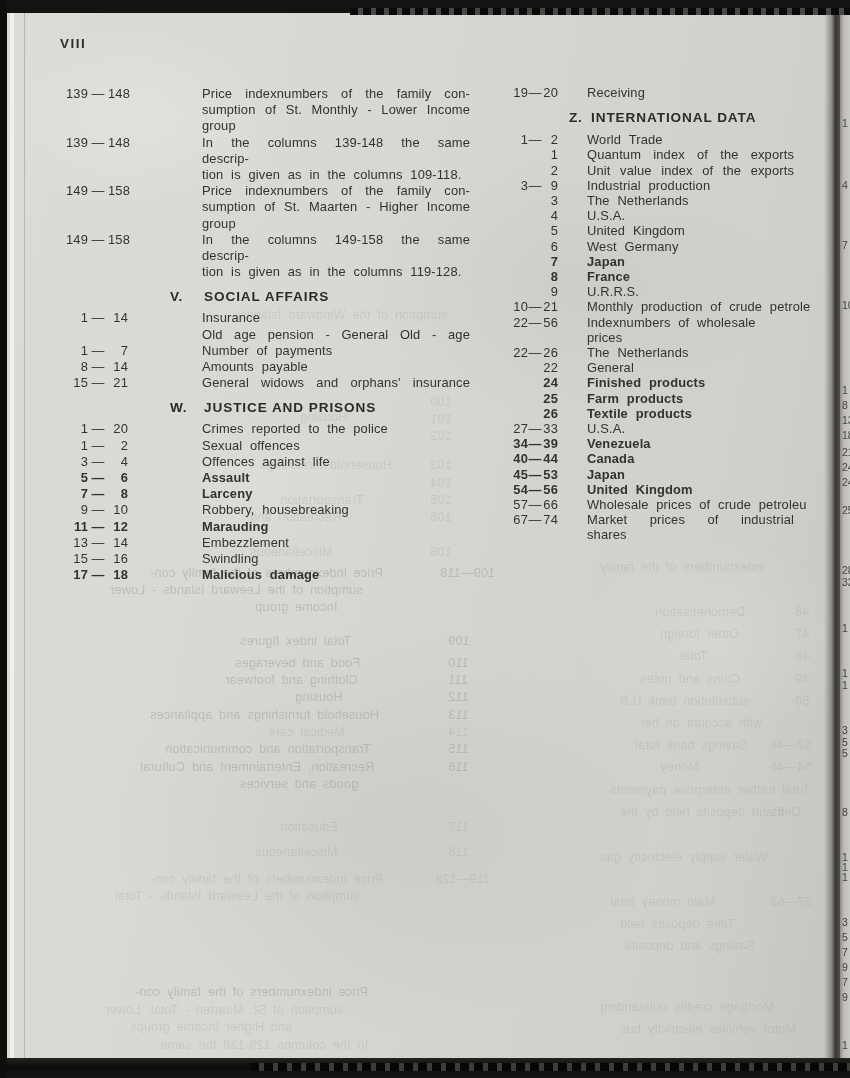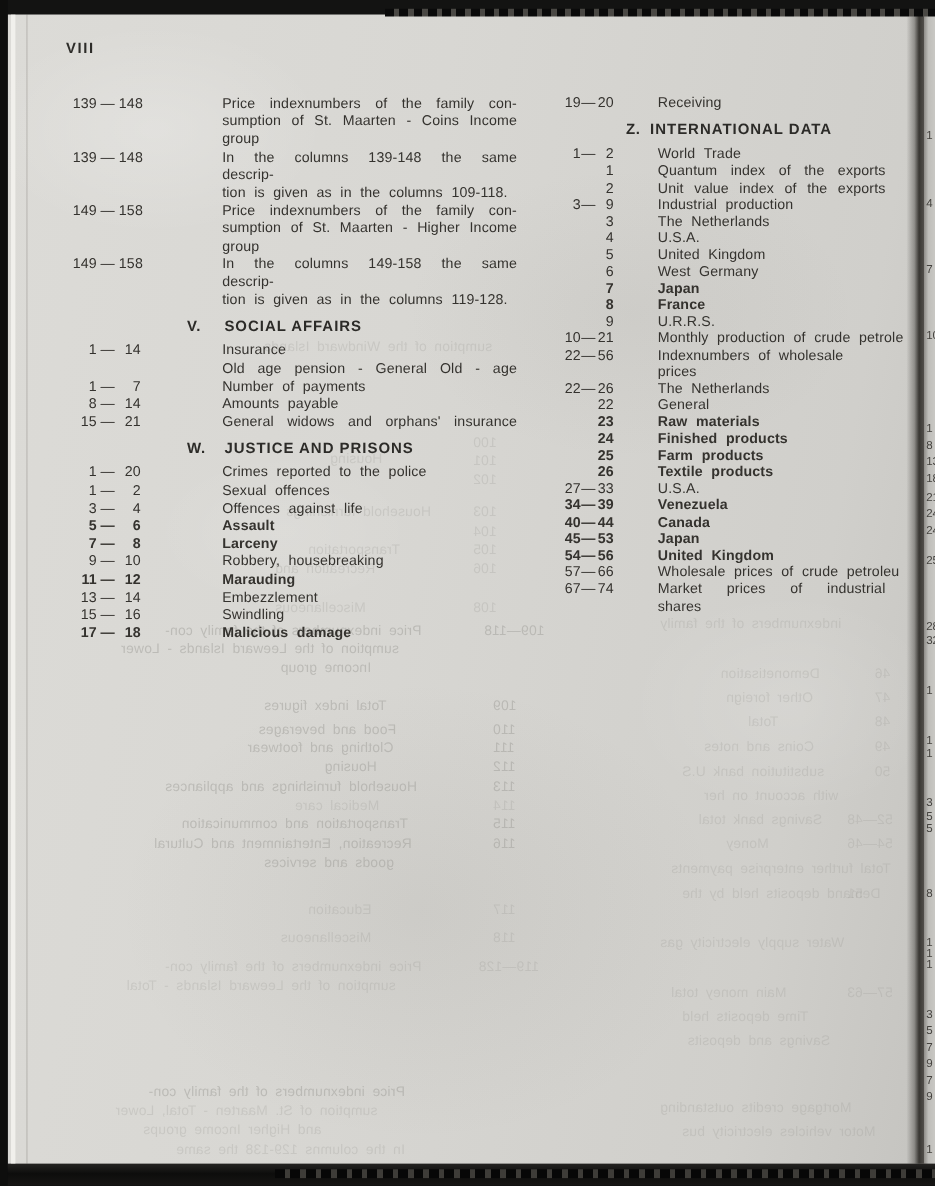--- a/index.html
+++ b/index.html
@@ -23,21 +23,21 @@
   .col-left{left:62px;top:86px;width:410px;}
   .col-right{left:508px;top:85px;width:306px;}
   .row{display:flex;align-items:flex-start;}
   .nums{display:flex;flex:none;}
   .na,.nb{text-align:right;display:inline-block;}
   .col-left .na{width:26px}.col-left .nd{width:20px;text-align:center;display:inline-block}
   .col-left .nb{width:20px}
   .col-left .body{margin-left:74px;width:268px;}
   .col-right .na{width:20px}.col-right .nd{width:14px;text-align:center;display:inline-block}
   .col-right .nb{width:16px}
-  .col-right .body{margin-left:40px;width:207px;}
+  .col-right .body{margin-left:29px;width:207px;}
   .col-left .line,.col-left .nums{line-height:16.2px;}
   .col-right .line,.col-right .nums{line-height:15.2px;}
   .line{word-spacing:4px;}
   .just{text-align:justify;text-align-last:justify;text-justify:inter-word;}
   .cut .line{white-space:nowrap;}
   .b{font-weight:700;}
   .h{font-weight:700;font-size:13.6px;letter-spacing:.7px;color:#2c2b28;line-height:17px;}
   .col-left .h{margin:8px 0 5px 108px;}
   .col-left .hl{width:34px;flex:none;}
   .col-right .h{margin:9px 0 6px 61px;}
@@ -152,21 +152,21 @@
 
   <div class="col col-left" id="colL">
       <div class="row e">
         <span class="nums">
           <span class="na">139</span>
           <span class="nd">—</span>
           <span class="nb">148</span>
         </span>
         <div class="body">
           <div class="line just">Price indexnumbers of the family con-</div>
-          <div class="line just">sumption of St. Maarten - Coins Income</div>
+          <div class="line just">sumption of St. Monthly - Lower Income</div>
           <div class="line">group</div>
         </div>
       </div>
       <div class="row e">
         <span class="nums">
           <span class="na">139</span>
           <span class="nd">—</span>
           <span class="nb">148</span>
         </span>
         <div class="body">
@@ -503,30 +503,20 @@
         </div>
       </div>
       <div class="row e">
         <span class="nums">
           <span class="na"></span>
           <span class="nd"></span>
           <span class="nb">22</span>
         </span>
         <div class="body">
           <div class="line">General</div>
-        </div>
-      </div>
-      <div class="row e b">
-        <span class="nums">
-          <span class="na"></span>
-          <span class="nd"></span>
-          <span class="nb">23</span>
-        </span>
-        <div class="body">
-          <div class="line">Raw materials</div>
         </div>
       </div>
       <div class="row e b">
         <span class="nums">
           <span class="na"></span>
           <span class="nd"></span>
           <span class="nb">24</span>
         </span>
         <div class="body">
           <div class="line">Finished products</div>

